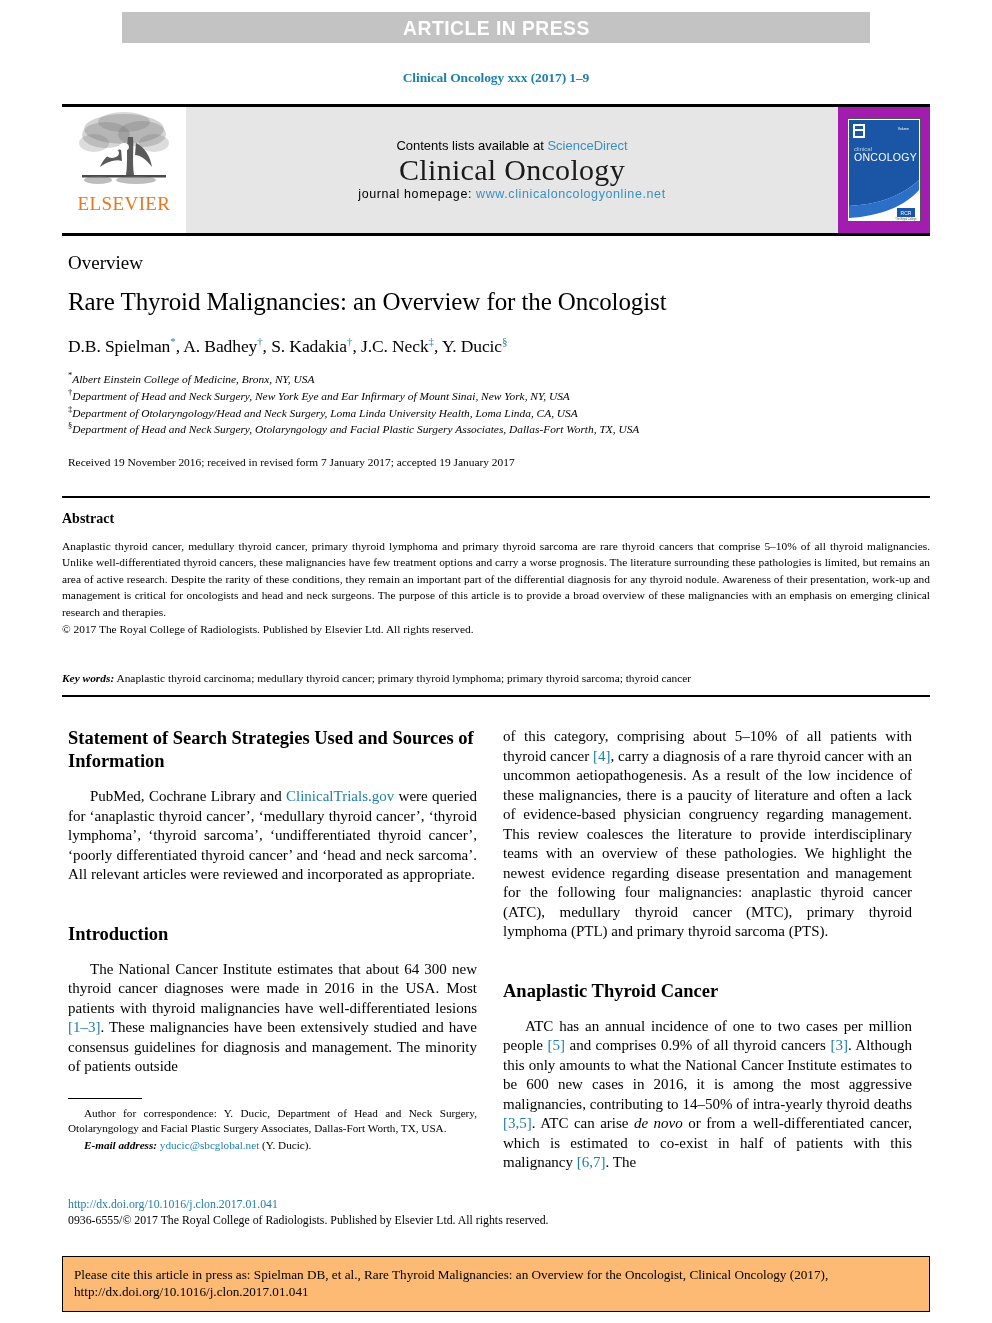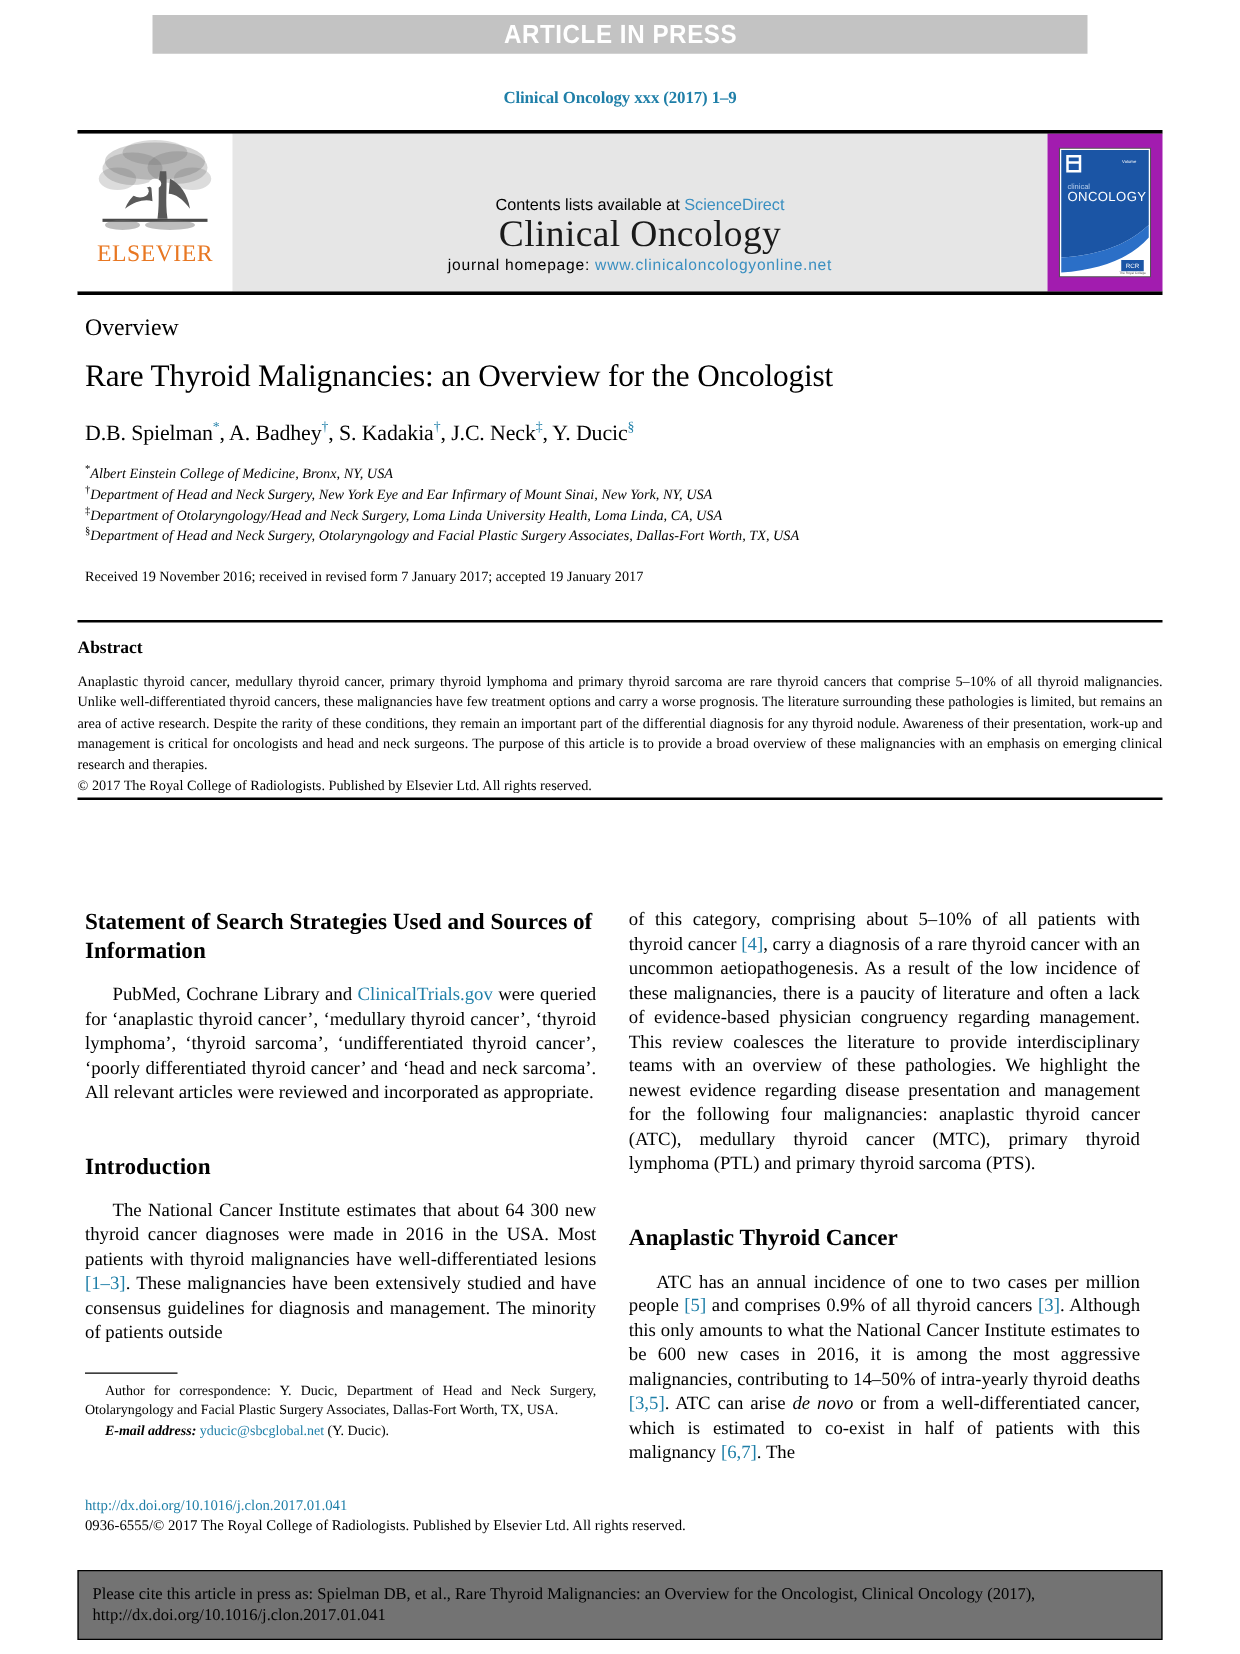--- a/index.html
+++ b/index.html
@@ -93,21 +93,21 @@
     letter-spacing: 0.4px;
     color: #e87722;
     line-height: 1;
     margin-top: 1px;
   }
   .masthead-center {
     flex: 1 1 auto;
     background: #e6e6e6;
     display: flex;
     flex-direction: column;
-    justify-content: flex-end;
+    justify-content: center;
     align-items: center;
     padding: 12px 0 14px 0;
     box-sizing: border-box;
   }
   .contents-line {
     font-family: "Liberation Sans", sans-serif;
     font-size: 13px;
     color: #000;
   }
   .contents-line .sd {
@@ -314,21 +314,21 @@
   }
 
   
   .cite-box {
     position: absolute;
     left: 62px;
     top: 1256px;
     width: 868px;
     box-sizing: border-box;
     border: 1px solid #000;
-    background: #737373;
+    background: #fdba74;
     padding: 9px 11px 11px 11px;
   }
   .cite-text {
     font-family: "Liberation Serif", serif;
     font-size: 13.2px;
     line-height: 1.30;
     color: #000;
   }
 
   sup { line-height: 0; }
@@ -415,20 +415,23 @@
       <div class="aff"><sup>§</sup><span>Department of Head and Neck Surgery, Otolaryngology and Facial Plastic Surgery Associates, Dallas-Fort Worth, TX, USA</span></div>
     </div>
     <div class="history">Received 19 November 2016; received in revised form 7 January 2017; accepted 19 January 2017</div>
   </div>
 
   <div class="abstract-wrap">
     <div class="rule-thick"></div>
     <div class="abstract-head">Abstract</div>
     <div class="abstract-body">Anaplastic thyroid cancer, medullary thyroid cancer, primary thyroid lymphoma and primary thyroid sarcoma are rare thyroid cancers that comprise 5–10% of all thyroid malignancies. Unlike well-differentiated thyroid cancers, these malignancies have few treatment options and carry a worse prognosis. The literature surrounding these pathologies is limited, but remains an area of active research. Despite the rarity of these conditions, they remain an important part of the differential diagnosis for any thyroid nodule. Awareness of their presentation, work-up and management is critical for oncologists and head and neck surgeons. The purpose of this article is to provide a broad overview of these malignancies with an emphasis on emerging clinical research and therapies.</div>
     <div class="abstract-copy">© 2017 The Royal College of Radiologists. Published by Elsevier Ltd. All rights reserved.</div>
+    <div class="keywords">
+      <span class="kw-label">Key words:</span> <span>Anaplastic thyroid carcinoma; medullary thyroid cancer; primary thyroid lymphoma; primary thyroid sarcoma; thyroid cancer</span>
+    </div>
     <div class="rule-thick"></div>
   </div>
 
   <div class="columns">
 
     <div class="col">
       <h2 class="sec-head">Statement of Search Strategies Used and Sources of Information</h2>
       <p class="body-p"><span>PubMed, Cochrane Library and </span><span class="ext-link">ClinicalTrials.gov</span><span> were queried for ‘anaplastic thyroid cancer’, ‘medullary thyroid cancer’, ‘thyroid lymphoma’, ‘thyroid sarcoma’, ‘undifferentiated thyroid cancer’, ‘poorly differentiated thyroid cancer’ and ‘head and neck sarcoma’. All relevant articles were reviewed and incorporated as appropriate.</span></p>
 
       <h2 class="sec-head spaced">Introduction</h2>

